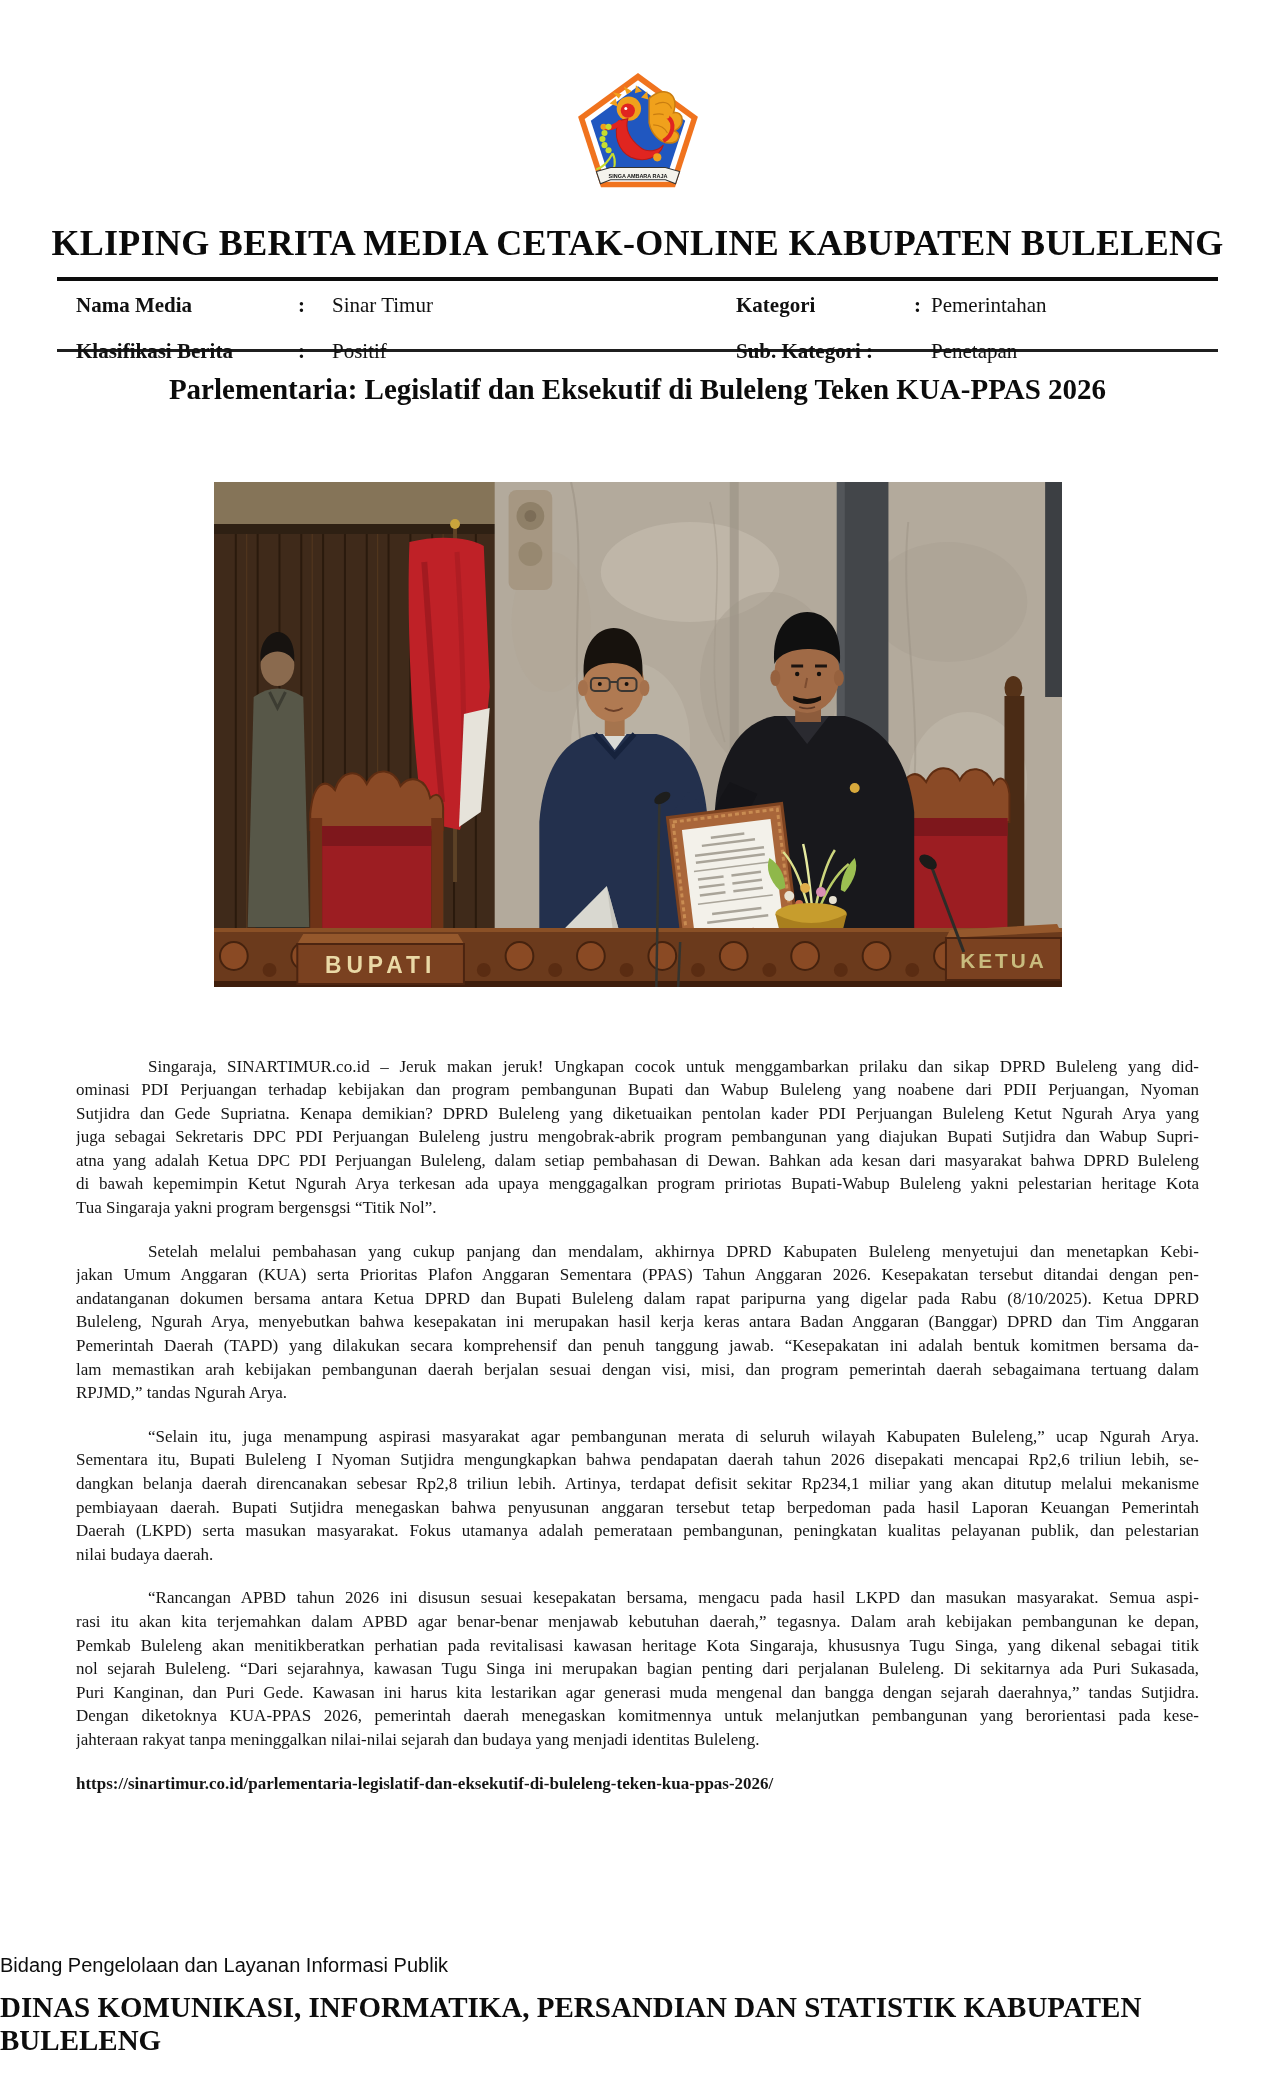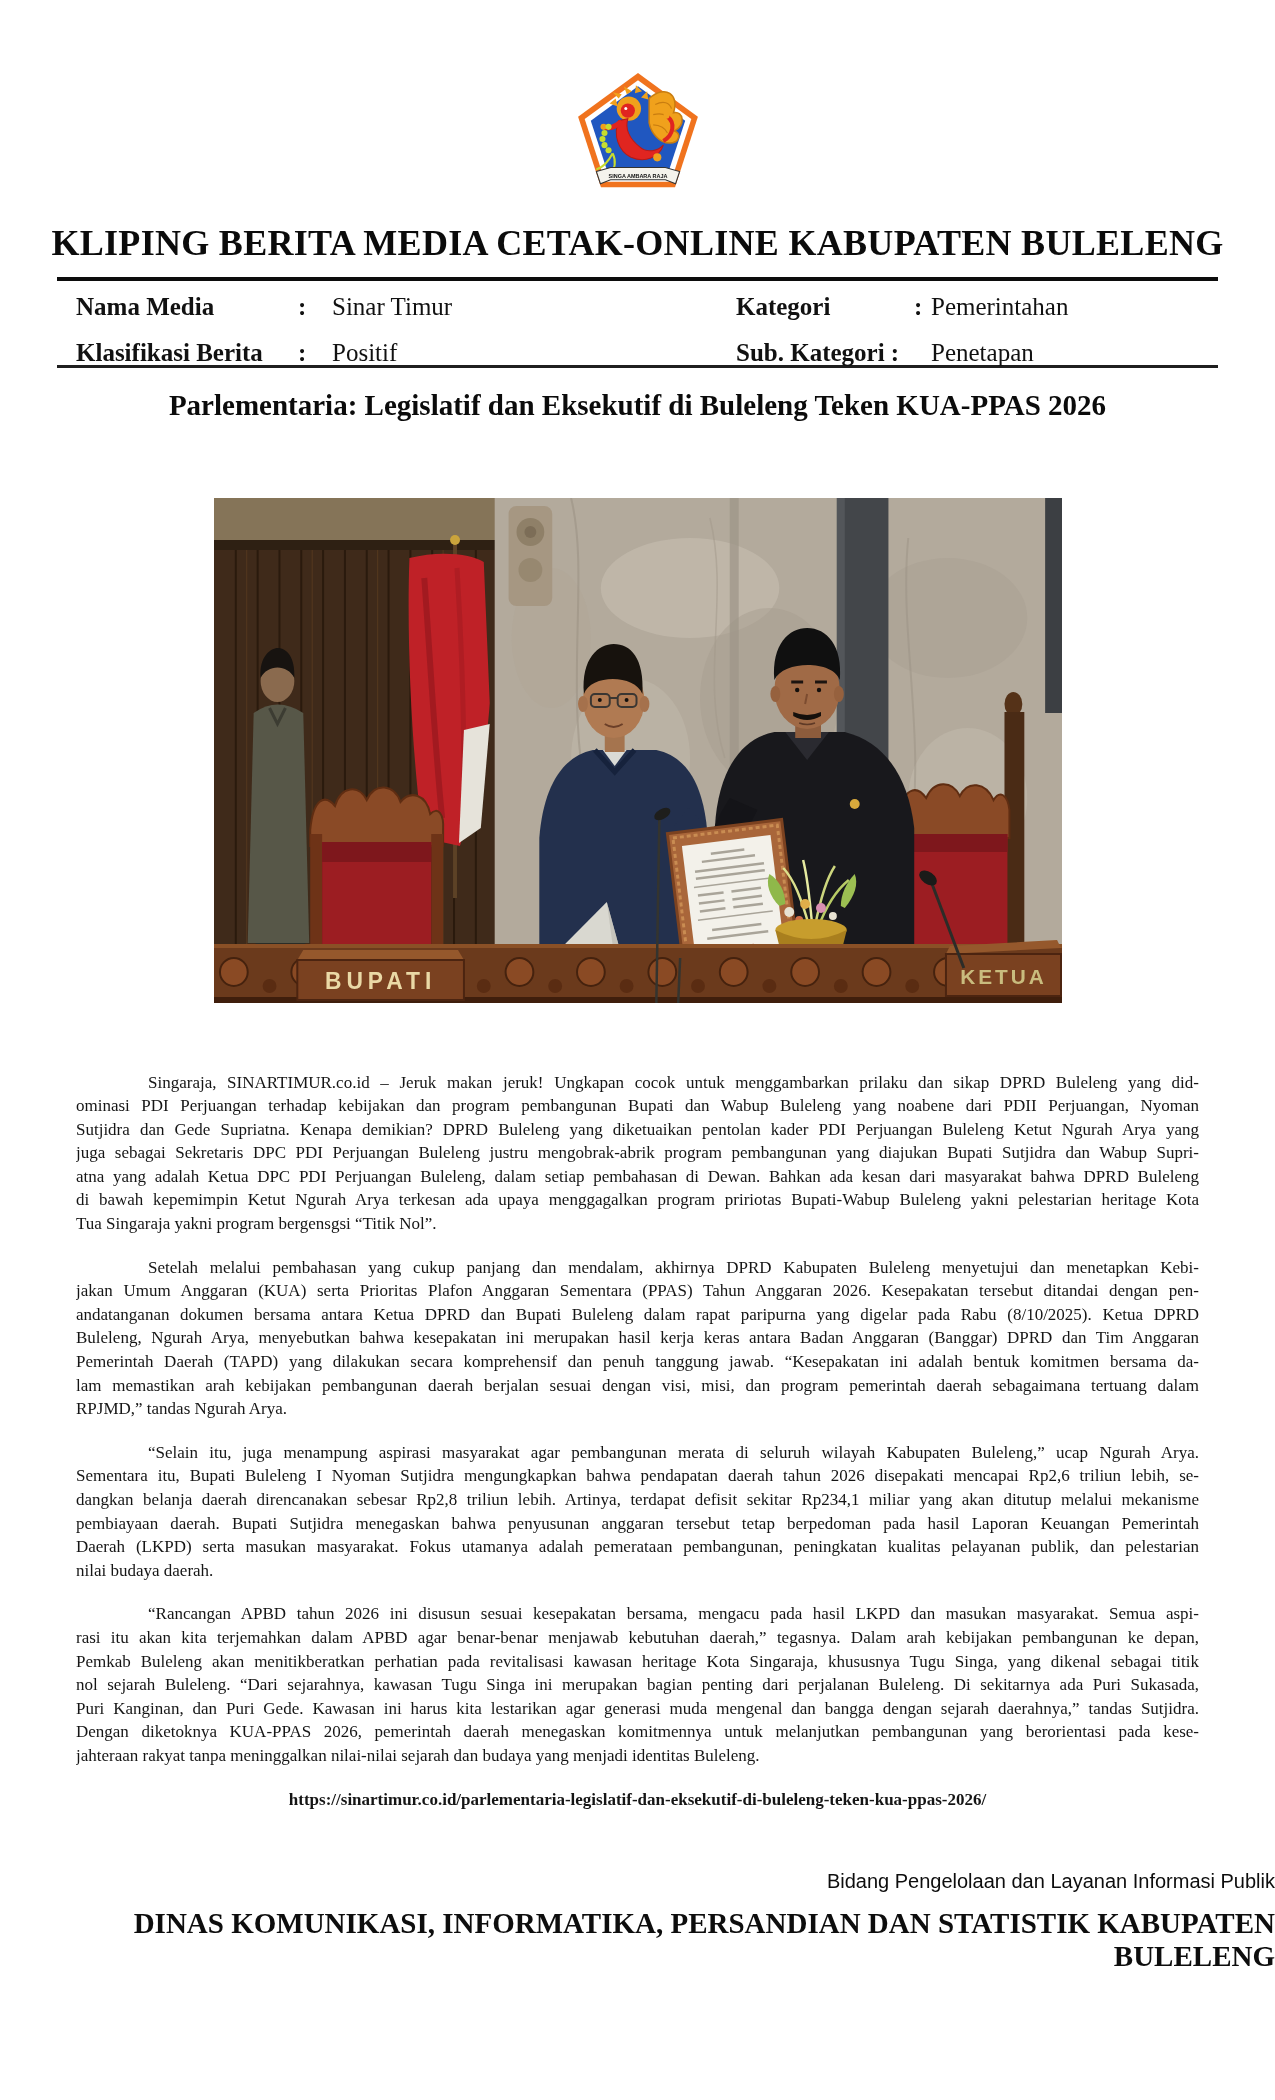--- a/index.html
+++ b/index.html
@@ -7,21 +7,21 @@
     width:1275px; height:2100px; background:#ffffff; position:relative;
     font-family:"Liberation Serif", serif; color:#111; overflow:hidden;
   }
   .logo-wrap { width:132px; height:128px; margin:70px auto 0; }
   .main-title {
     margin:24px 40px 0; text-align:center;
     font-size:36px; font-weight:bold; letter-spacing:0.3px; color:#0b0b0b;
   }
   .rule-thick { margin:13px 57px 0; height:4px; background:#0c0c0c; }
   .rule-thin  { margin:0 57px; height:2.5px; background:#1f1f1f; }
-  .meta-block { margin:0 76px; height:84px; position:relative; font-size:25px; }
+  .meta-block { margin:0 76px; height:68px; position:relative; font-size:21px; }
   .meta-row { position:absolute; left:0; right:0; height:46px; }
   .meta-row.r1 { top:0; } .meta-row.r2 { top:46px; }
   .meta-row > span { position:absolute; top:12px; white-space:nowrap; }
   .m-label  { left:0;     font-weight:bold; }
   .m-colon  { left:222px; font-weight:bold; }
   .m-value  { left:256px; }
   .m-label2 { left:660px; font-weight:bold; }
   .m-colon2 { left:838px; font-weight:bold; }
   .m-value2 { left:855px; }
   .headline {
@@ -29,21 +29,21 @@
     font-size:29px; font-weight:bold; color:#0b0b0b;
   }
   .photo-frame { width:848px; height:505px; margin:76px auto 0; }
   .photo-frame svg { display:block; width:100%; height:100%; }
   .article { margin:68px 76px 0; font-size:17px; line-height:23.6px; color:#151515; }
   .paragraph { margin:16px 0 20px 0; }
   .para-line { text-align:justify; text-align-last:justify; white-space:nowrap; overflow:hidden; }
   .para-line.first { text-indent:72px; }
   .para-line.last  { text-align-last:left; }
   .source-url { font-weight:bold; font-size:17px; white-space:nowrap; }
-  .footer { position:absolute; left:0; right:0; top:1870px; text-align:right; color:#0d0d0d; }
+  .footer { position:absolute; left:0; right:0; top:1954px; text-align:left; color:#0d0d0d; }
   .footer-line1 { font-family:"Liberation Sans", sans-serif; font-size:20px; }
   .footer-line2 { font-family:"Liberation Serif", serif; font-size:29px; font-weight:bold; margin-top:14px; }
 </style>
 </head>
 <body>
 
 <div class="logo-wrap">
   <svg viewBox="0 0 130 126">
     <g>
       <path d="M65,3 L124,46 L101.5,115.5 L28.5,115.5 L6,46 Z" fill="#f0731e"></path>
@@ -346,20 +346,20 @@
       <div class="para-line first">“Rancangan APBD tahun 2026 ini disusun sesuai kesepakatan bersama, mengacu pada hasil LKPD dan masukan masyarakat. Semua aspi-</div>
       <div class="para-line">rasi itu akan kita terjemahkan dalam APBD agar benar-benar menjawab kebutuhan daerah,” tegasnya. Dalam arah kebijakan pembangunan ke depan,</div>
       <div class="para-line">Pemkab Buleleng akan menitikberatkan perhatian pada revitalisasi kawasan heritage Kota Singaraja, khususnya Tugu Singa, yang dikenal sebagai titik</div>
       <div class="para-line">nol sejarah Buleleng. “Dari sejarahnya, kawasan Tugu Singa ini merupakan bagian penting dari perjalanan Buleleng. Di sekitarnya ada Puri Sukasada,</div>
       <div class="para-line">Puri Kanginan, dan Puri Gede. Kawasan ini harus kita lestarikan agar generasi muda mengenal dan bangga dengan sejarah daerahnya,” tandas Sutjidra.</div>
       <div class="para-line">Dengan diketoknya KUA-PPAS 2026, pemerintah daerah menegaskan komitmennya untuk melanjutkan pembangunan yang berorientasi pada kese-</div>
       <div class="para-line last">jahteraan rakyat tanpa meninggalkan nilai-nilai sejarah dan budaya yang menjadi identitas Buleleng.</div>
     </div>
   </div>
 
-<div class="article" style="margin-top:0;text-align:center;">
+<div class="article" style="margin-top:0;">
   <div class="source-url">https://sinartimur.co.id/parlementaria-legislatif-dan-eksekutif-di-buleleng-teken-kua-ppas-2026/</div>
 </div>
 
 <div class="footer">
   <div class="footer-line1">Bidang Pengelolaan dan Layanan Informasi Publik</div>
   <div class="footer-line2">DINAS KOMUNIKASI, INFORMATIKA, PERSANDIAN DAN STATISTIK KABUPATEN BULELENG</div>
 </div>
 
 </body></html>

